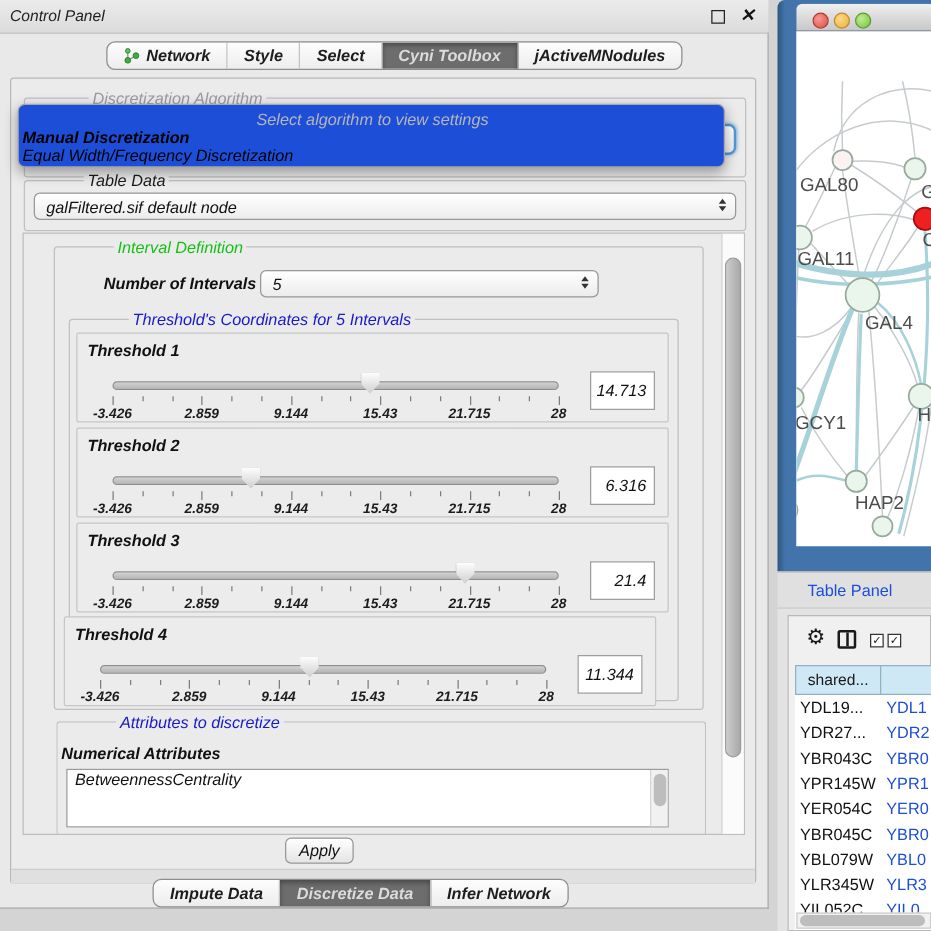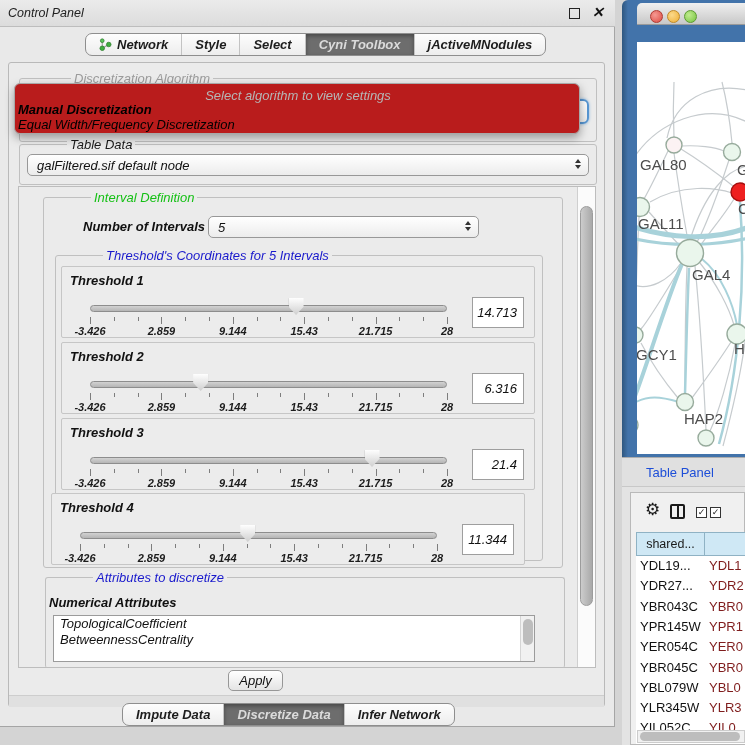--- a/index.html
+++ b/index.html
@@ -35,21 +35,21 @@
   .t-green { color:#15c015; } .t-blue { color:#1919cc; } .t-gray { color:#9b9b9b; } .t-black { color:#1a1a1a; }
 
   .combo { position:absolute; height:22px; border:1px solid #989898; border-radius:5px;
     background:linear-gradient(#ffffff,#ececec); font-size:13px; color:#111;
     display:flex; align-items:center; padding:0 22px 0 9px; }
   .spinner { position:absolute; right:7px; top:4px; display:flex; flex-direction:column; gap:2px; }
   .tri-up { width:0; height:0; border-left:3.5px solid transparent; border-right:3.5px solid transparent; border-bottom:4.5px solid #333; }
   .tri-down { width:0; height:0; border-left:3.5px solid transparent; border-right:3.5px solid transparent; border-top:4.5px solid #333; }
 
   
-  #algo-popup { left:14px; top:83px; width:566px; height:51px; background:#b91c1c;
+  #algo-popup { left:14px; top:83px; width:566px; height:51px; background:#1d4ed8;
     border:1px solid #a8a8a8; border-radius:6px; box-shadow:0 4px 10px rgba(0,0,0,.35); z-index:50; }
   #algo-hint { left:0; top:4px; width:566px; text-align:center; font-size:13px; color:#b6b6b6; }
   .algo-opt { left:3px; width:560px; font-size:13px; color:#000; white-space:nowrap; }
   #combo-focus-fragment { left:552px; top:99px; width:37px; height:25px; border:2px solid #5796d2;
     border-radius:6px; background:linear-gradient(#ffffff,#ececec); z-index:10;
     box-shadow:0 0 3px #7fb3e2; }
 
   
   #scrollpane { left:18px; top:186px; width:578px; height:482px; border:1px solid #bdbdbd; background:#ebebeb;padding-left:43px; }
   #sp-scrollbar { left:577px; top:187px; width:18px; height:480px; background:#fbfbfb; border-left:1px solid #cfcfcf; }
@@ -77,38 +77,38 @@
   
   #net-frame { left:622px; top:0; width:123px; height:457px;
     background:linear-gradient(90deg,#2f577f 0,#4273aa 6px,#4273aa 100%); border-top-left-radius:6px; }
   #net-titlebar { left:637px; top:3px; width:108px; height:22px;
     background:linear-gradient(#f0f0f0,#c8c8c8); border-bottom:1px solid #999;
     border-top-left-radius:5px; }
   .traffic { position:absolute; top:7px; width:13px; height:13px; border-radius:50%; }
   #tl-red { left:13px; background:radial-gradient(circle at 4px 4px,#f59a93,#dd4b42); border:1px solid #b03a32; }
   #tl-yellow { left:30px; background:radial-gradient(circle at 4px 4px,#fbd98b,#efaf35); border:1px solid #c08a28; }
   #tl-green { left:47px; background:radial-gradient(circle at 4px 4px,#c0eb8e,#76c440); border:1px solid #5d9b32; }
-  #net-canvas { left:637px; top:42px; width:108px; height:412px; background:#fff; overflow:hidden; }
+  #net-canvas { left:637px; top:25px; width:108px; height:412px; background:#fff; overflow:hidden; }
 
   
   #tp-header { left:622px; top:457px; width:123px; height:30px; background:#e0e0e0;
     border-top:1px solid #adadad; border-bottom:1px solid #c8c8c8; }
   #tp-title { left:24px; top:7px; font-size:13px; color:#1d4ed8; }
   #tp-body { left:622px; top:487px; width:123px; height:258px; background:#e3e3e3; }
   #tp-inner { left:630px; top:492px; width:115px; height:253px; background:#f0f0f0; border:1px solid #b9b9b9; }
   #tp-gear { left:645px; top:500px; font-size:17px; color:#1a1a1a; line-height:20px; }
   #tp-split { left:670px; top:504px; width:15px; height:15px; border:2px solid #1a1a1a; border-radius:2px; }
   #tp-split::after { content:""; position:absolute; left:4.5px; top:0; width:2px; height:11px; background:#1a1a1a; }
   .tp-check { position:absolute; top:507px; width:11px; height:11px; border:1.5px solid #333; background:#fff;
     font-size:9px; line-height:9px; text-align:center; color:#222; }
   #tp-table { left:636px; top:532px; width:109px; height:212px; overflow:hidden; background:#fff; }
   .tp-hcell { position:absolute; top:0; height:24px; background:#cfe8f5; border:1px solid #8fb2c4;
     font-size:12.5px; color:#1a1a1a; text-align:center; line-height:22px; }
   .tp-row-c1 { position:absolute; left:4px; font-size:13px; color:#111; white-space:nowrap; }
-  .tp-row-c2 { position:absolute; left:73px; font-size:13px; color:#7f1d1d; white-space:nowrap; }
+  .tp-row-c2 { position:absolute; left:73px; font-size:13px; color:#1d4ed8; white-space:nowrap; }
   #tp-hscroll { left:637px; top:730px; width:108px; height:13px; background:#f1f1f1; border:1px solid #cccccc; }
   #tp-hthumb { left:640px; top:732px; width:100px; height:9px; border-radius:5px; background:#bdbdbd; }
 </style>
 </head>
 <body>
 
 <div id="screen">
 
   <div id="control-panel" class="abs">
     <div id="cp-titlebar" class="abs">
@@ -300,21 +300,20 @@
             <div class="tick-label" style="left: 385px;">28</div>
             <div class="thr-thumb" style="left: 188.288px;"></div>
             <div class="thr-field">11.344</div>
           </div>
         </div>
 
       <div class="groupbox" style="left:26px; top:390px; width:520px; height:91px; border-bottom:none;"></div>
       <div class="grouptitle t-blue" style="left:34px; top:383px;">Attributes to discretize</div>
       <div class="abs" style="left:30px; top:408px; font-size:13px; font-weight:bold; color:#111;">Numerical Attributes</div>
       <div class="abs" id="attr-list-inner" style="left:34px; top:428px; width:482px; height:47px; background:#fff; border:1px solid #9b9b9b; overflow:hidden;">
-          <div class="attr-item">TopologicalCoefficient</div>
           <div class="attr-item">BetweennessCentrality</div>
         </div>
       <div class="abs" style="left:501px; top:429px; width:14px; height:45px; background:#f1f1f1; border-left:1px solid #d5d5d5;">
         <div class="abs" style="left:2px; top:3px; width:10px; height:26px; border-radius:5px; background:#bdbdbd;"></div>
       </div>
     </div>
 
     <div id="sp-scrollbar" class="abs">
       <div class="abs" style="left:2px; top:19px; width:13px; height:400px; border-radius:7px;
            background:linear-gradient(90deg,#cccccc,#a9a9a9); border:1px solid #9c9c9c;"></div>

